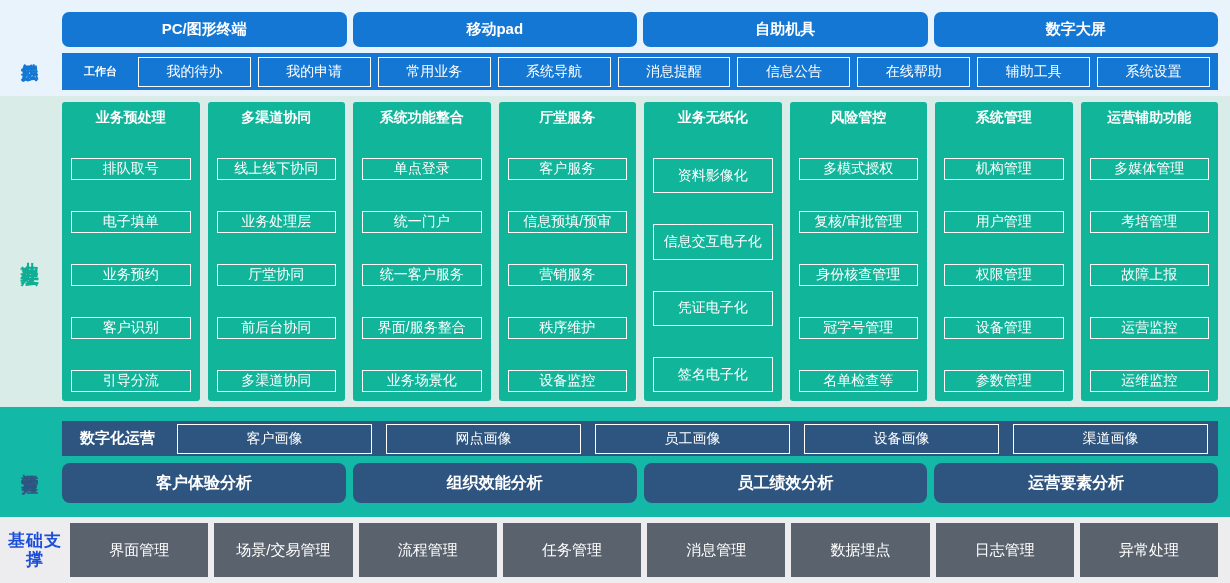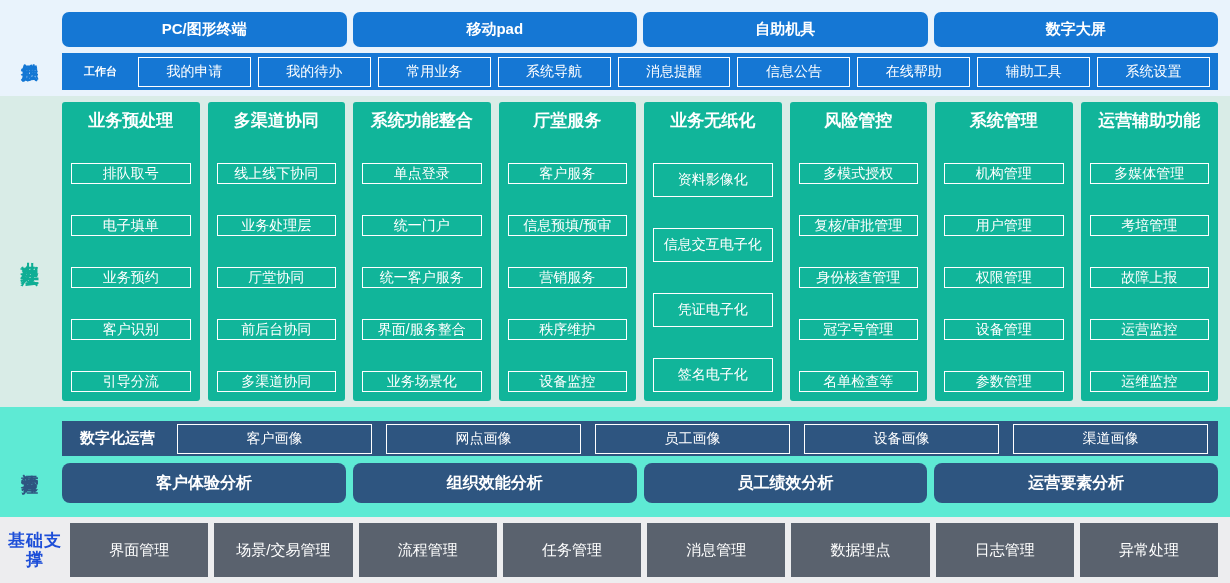--- a/index.html
+++ b/index.html
@@ -51,32 +51,32 @@
   
   .band-biz{background:#d9ece7;flex:1 1 auto;padding:6px 0;}
   .band-biz .band-label{color:#0fae95;font-size:18px;letter-spacing:2px;}
   .biz-cols{display:flex;gap:8px;padding:0 12px 0 4px;flex:1 1 auto;}
   .biz-col{
     flex:1 1 0;background:#11b59a;border-radius:3px;
     display:flex;flex-direction:column;align-items:center;
     padding:7px 9px 9px 9px;box-sizing:border-box;
   }
   .biz-col-title{
-    color:#fff;font-weight:bold;font-size:17px;
+    color:#fff;font-weight:bold;font-size:14px;
     margin-bottom:7px;white-space:nowrap;
   }
   .biz-items{display:flex;flex-direction:column;gap:7px;width:100%;flex:1 1 auto;}
   .biz-item{
     flex:1 1 0;border:1px solid #ffffff;color:#fff;font-size:14px;
     display:flex;align-items:center;justify-content:center;text-align:center;
     line-height:1.12;padding:0 2px;box-sizing:border-box;margin-top:24px;
   }
 
   
-  .band-ops{background:#5eead4;height:110px;padding:14px 0;}
+  .band-ops{background:#14b8a6;height:110px;padding:14px 0;}
   .band-ops .band-label{color:#2e5580;font-size:17px;}
   .ops-row1{
     margin:0 12px 0 4px;height:40px;background:#2e5580;
     display:flex;align-items:center;gap:14px;padding:0 10px;box-sizing:border-box;
   }
   .ops-row1 .plain{color:#fff;font-weight:bold;font-size:15px;white-space:nowrap;padding:0 8px;}
   .ops-row1 .boxed{
     flex:1 1 0;height:28px;border:1px solid #ffffff;color:#fff;font-size:14px;
     display:flex;align-items:center;justify-content:center;
   }
@@ -106,22 +106,22 @@
     <div class="band-label">接触层</div>
     <div class="band-body">
       <div class="touch-channels">
         <div class="channel">PC/图形终端</div>
         <div class="channel">移动pad</div>
         <div class="channel">自助机具</div>
         <div class="channel">数字大屏</div>
       </div>
       <div class="touch-bar">
         <div class="plain">工作台</div>
+        <div class="boxed">我的待办</div>
         <div class="boxed">我的申请</div>
-        <div class="boxed">我的待办</div>
         <div class="boxed">常用业务</div>
         <div class="boxed">系统导航</div>
         <div class="boxed">消息提醒</div>
         <div class="boxed">信息公告</div>
         <div class="boxed">在线帮助</div>
         <div class="boxed">辅助工具</div>
         <div class="boxed">系统设置</div>
       </div>
     </div>
   </div>

